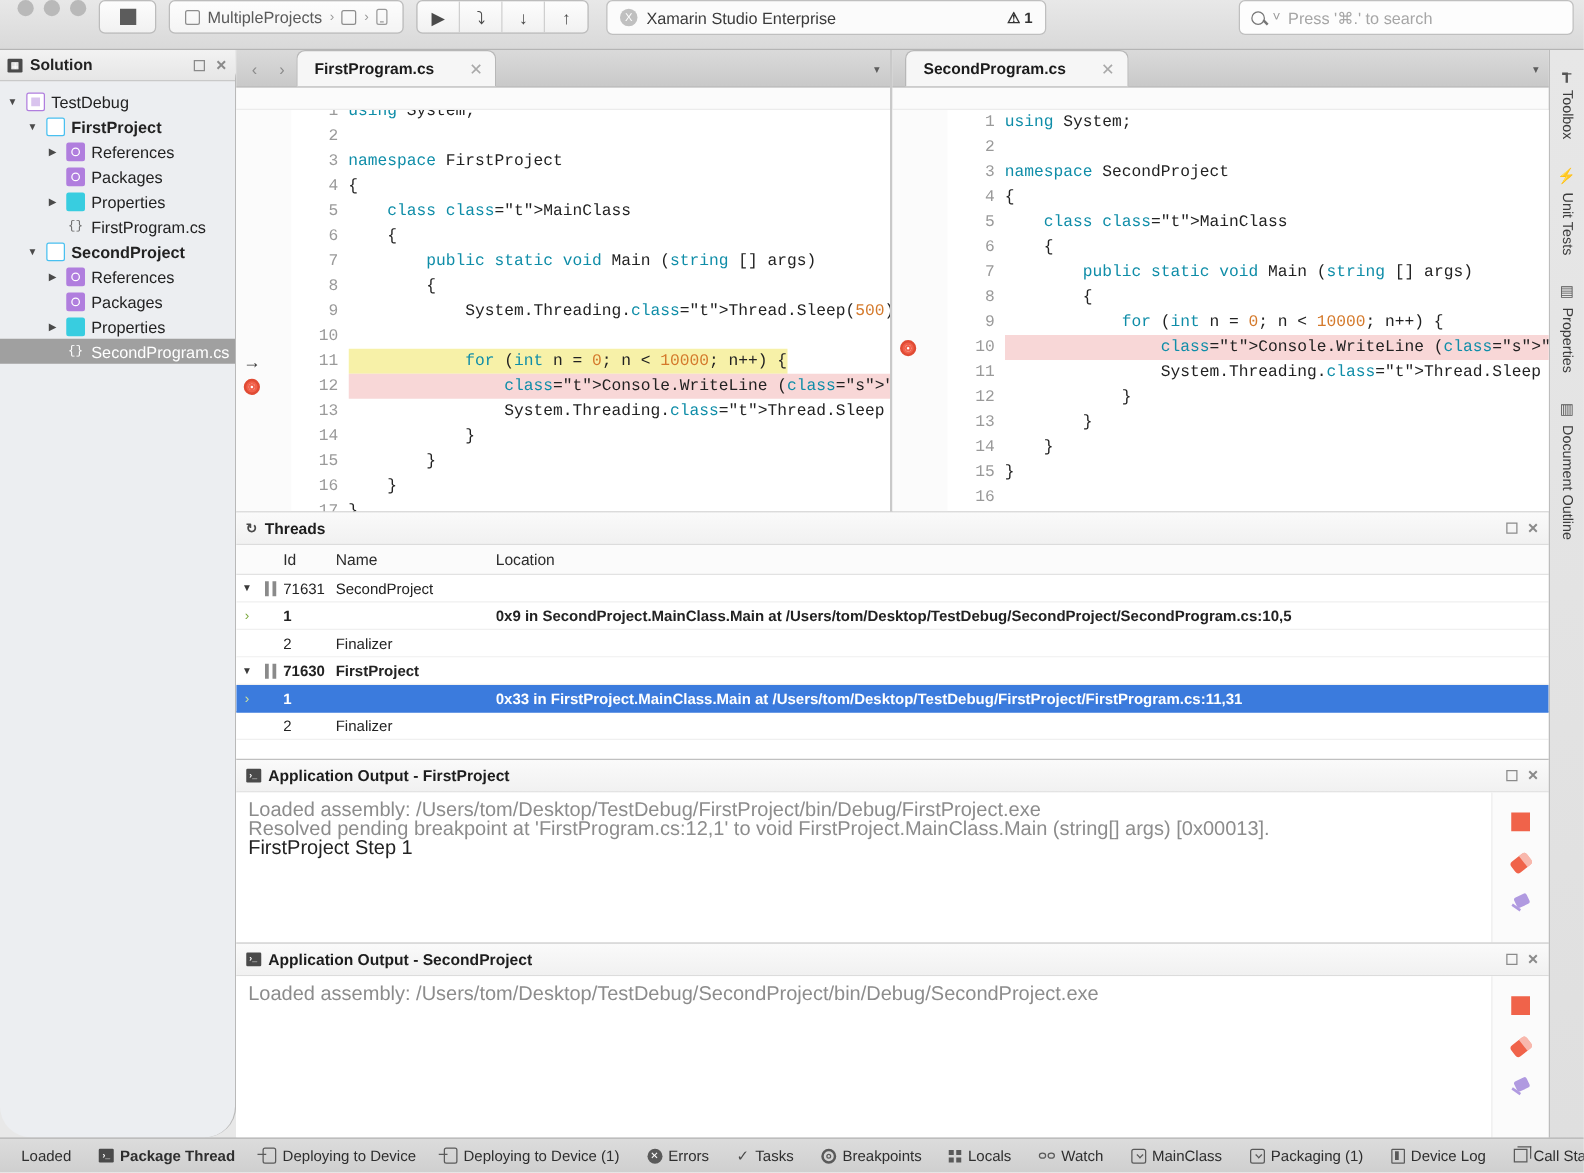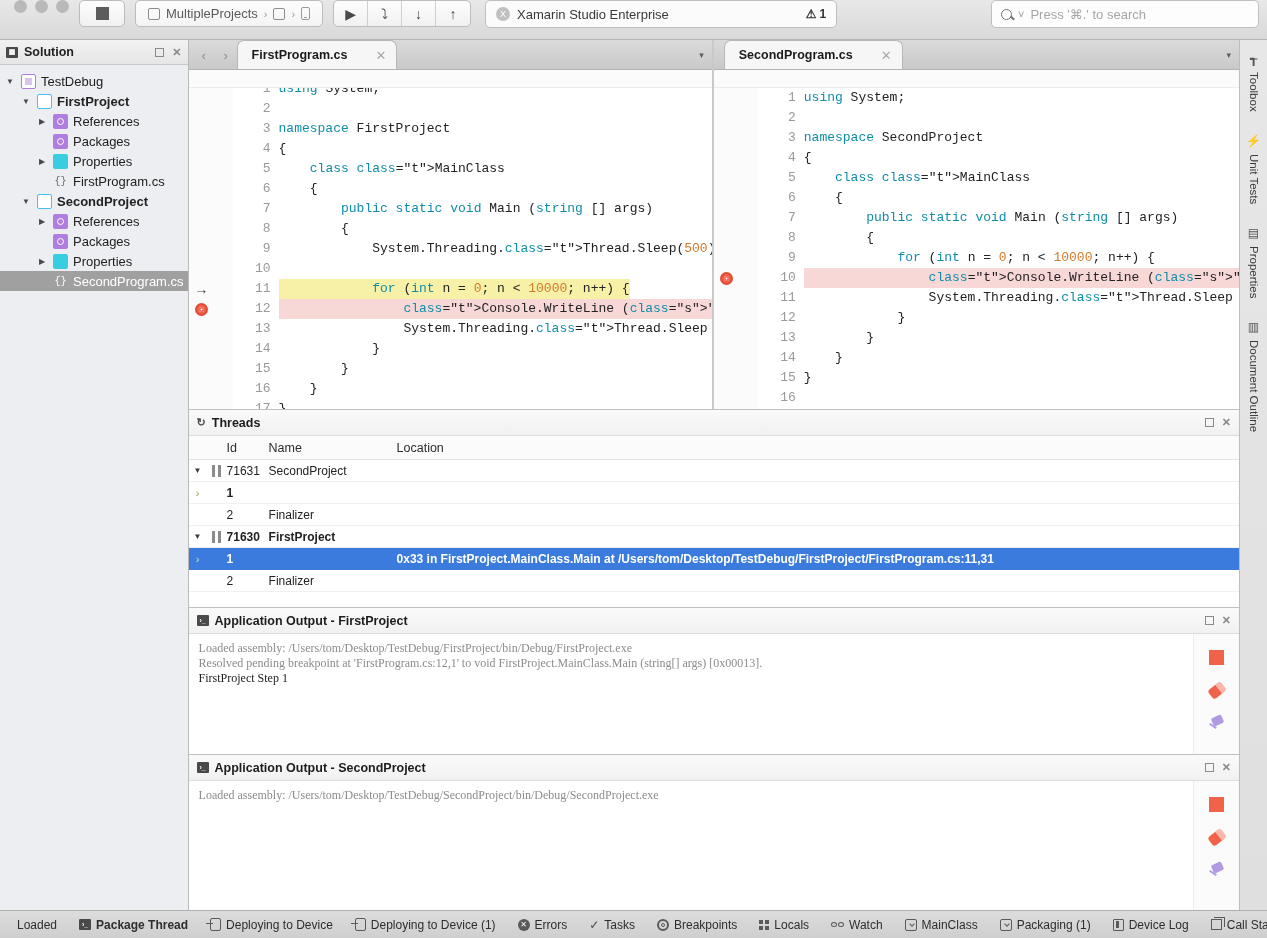--- a/index.html
+++ b/index.html
@@ -69,21 +69,21 @@
   .mag { width: 11px; height: 11px; border: 1.7px solid #767676; border-radius: 50%; position: relative; display:inline-block;}
   .mag::after { content:""; position:absolute; width:5px; height:1.7px; background:#767676; transform: rotate(45deg); right:-4px; bottom:0px; }
 
   
   .body { flex: 1 1 auto; display: flex; min-height: 0; }
 
   
   .solution {
     flex: 0 0 181px; background: #eceef1;
     border-right: 1px solid #b9b9b9;
-    display: flex; flex-direction: column;
+    display: flex; flex-direction: column; border-radius: 25px;
   }
   .pad-header {
     height: 25px; flex: 0 0 25px; display: flex; align-items: center;
     padding: 0 6px; gap: 6px;
     background: linear-gradient(#f2f2f2,#e6e6e6);
     border-bottom: 1px solid #c9c9c9;
     font-weight: bold; font-size: 12.5px; color: #222;
   }
   .pad-ctrl { margin-left: auto; display: flex; gap: 8px; color: #8a8a8a; font-size: 11px; align-items:center;}
   .pad-min { width: 9px; height: 9px; border: 1.4px solid #8a8a8a; }
@@ -168,22 +168,22 @@
   .c-name { flex: 0 0 128px; }
   .c-loc { flex: 1 1 auto; overflow: hidden; white-space: nowrap; }
   .sub-arrow { color: #7aa83c; font-size: 11px; }
   .trow.sel .sub-arrow { color: #cfe39e; }
 
   
   .pad.out1 { flex: 0 0 147px; }
   .pad.out2 { flex: 1 1 auto; }
   .out-row { flex: 1 1 auto; display: flex; min-height: 0; }
   .out-text {
-    flex: 1 1 auto; padding: 7px 10px; font-family: Liberation Serif, serif;
-    font-size: 12px; line-height: 15px; white-space: pre; overflow: hidden; background:#fff;
+    flex: 1 1 auto; padding: 7px 10px; font-family: Liberation Sans, sans-serif;
+    font-size: 16px; line-height: 15px; white-space: pre; overflow: hidden; background:#fff;
   }
   .out-text .dim { color: #8c8c8c; }
   .out-side {
     flex: 0 0 46px; background: #fbfbfb; border-left: 1px solid #ededed;
     display: flex; flex-direction: column; align-items: center; gap: 20px; padding-top: 16px;
   }
   .sq-stop { width: 15px; height: 15px; background: #f0634a; }
   .eraser { width: 16px; height: 11px; background: #f0634a; border-radius: 3px; transform: rotate(-38deg); position: relative; }
   .eraser::after { content:""; position:absolute; right:0; top:0; bottom:0; width:6px; background:#fff; opacity:.55; border-radius:0 3px 3px 0;}
   .pin { position: relative; width: 16px; height: 16px; }
@@ -453,20 +453,21 @@
               </span>
               <span class="c-id">71631</span>
               <span class="c-name">SecondProject</span>
               <span class="c-loc"></span>
             </div>
             <div class="trow">
               <span class="c-tw sub-arrow">›</span>
               <span class="c-ic"></span>
               <span class="c-id b">1</span>
               <span class="c-name b"></span>
+              <span class="c-loc b">0x9 in SecondProject.MainClass.Main at /Users/tom/Desktop/TestDebug/SecondProject/SecondProgram.cs:10,5</span>
             </div>
             <div class="trow">
               <span class="c-tw"></span>
               <span class="c-ic"></span>
               <span class="c-id">2</span>
               <span class="c-name">Finalizer</span>
               <span class="c-loc"></span>
             </div>
             <div class="trow groupr">
               <span class="c-tw">▼</span>

